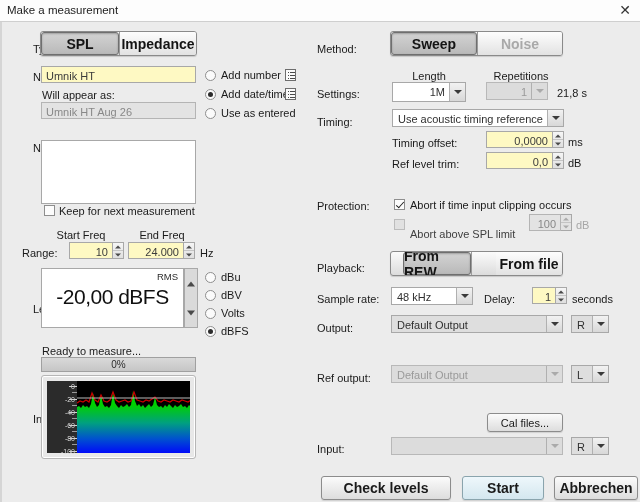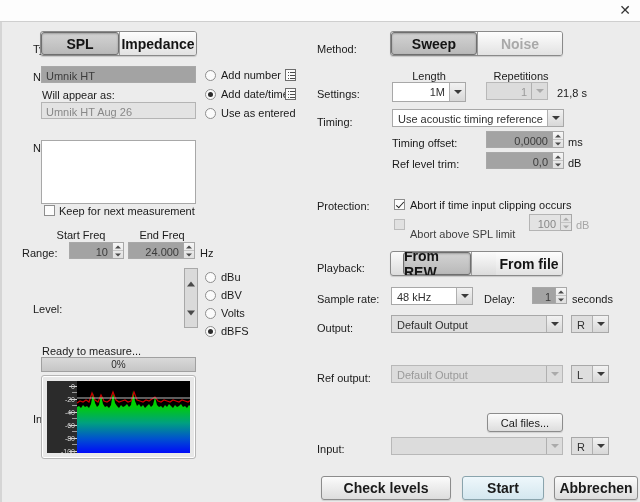--- a/index.html
+++ b/index.html
@@ -25,21 +25,21 @@
     position:absolute;right:6px;top:2px;width:18px;height:17px;
     font-size:14px;line-height:17px;text-align:center;color:#333;cursor:pointer;
   }
   .edgeL{position:absolute;left:0;top:0;width:2px;height:502px;background:#d5d5d5;}
 
   
   .lbl{position:absolute;font-size:11px;color:#1a1a1a;white-space:nowrap;}
   .lblc{position:absolute;font-size:11px;color:#1a1a1a;white-space:nowrap;text-align:center;}
 
   .tfield{
-    position:absolute;background:#a3a3a3;border:1px solid #a8a8a8;
+    position:absolute;background:#fef9c3;border:1px solid #a8a8a8;
     box-sizing:border-box;font-size:11px;color:#3b3b3b;
     padding:2px 4px;line-height:14px;
   }
   .tfield.disabled{background:#e3e3e3;border-color:#b4b4b4;color:#888;}
   .tfield.rt{text-align:right;}
 
   
   .seg{
     position:absolute;display:flex;border:1px solid #8a8a8a;border-radius:3px;
     box-sizing:border-box;overflow:hidden;
@@ -165,20 +165,21 @@
   .docicon b{position:absolute;left:1.5px;width:1.5px;height:1px;background:#4a4a4a;}
 </style>
 </head>
 <body>
 
 <div class="window">
 
   <div class="edgeL"></div>
 
   <div class="titlebar">
+    <div class="ttl">Make a measurement</div>
     <div class="closebtn">✕</div>
   </div>
 
   <div class="lbl" style="left:33px;top:43px;">Type:</div>
   <div class="seg" style="left:40px;top:31px;width:157px;height:25px;">
     <div class="sbtn sel" style="font-size:14px;">SPL</div>
     <div class="sep"></div>
     <div class="sbtn" style="font-size:14px;">Impedance</div>
   </div>
 
@@ -238,20 +239,24 @@
       <div>
         <span class="ar up"></span>
       </div>
       <div>
         <span class="ar dn"></span>
       </div>
     </div>
   <div class="lbl" style="left:200px;top:247px;">Hz</div>
 
   <div class="lbl" style="left:33px;top:303px;">Level:</div>
+  <div class="leveldisp" style="left:41px;top:268px;width:143px;height:60px;">
+    <div class="rms">RMS</div>
+    <div class="val">-20,00 dBFS</div>
+  </div>
   <div class="lvlscroll" style="left:184px;top:268px;height:60px;">
       <div>
         <span class="ar up"></span>
       </div>
       <div>
         <span class="ar dn"></span>
       </div>
     </div>
 
   <div class="radio" style="left:205px;top:272px;"></div>

